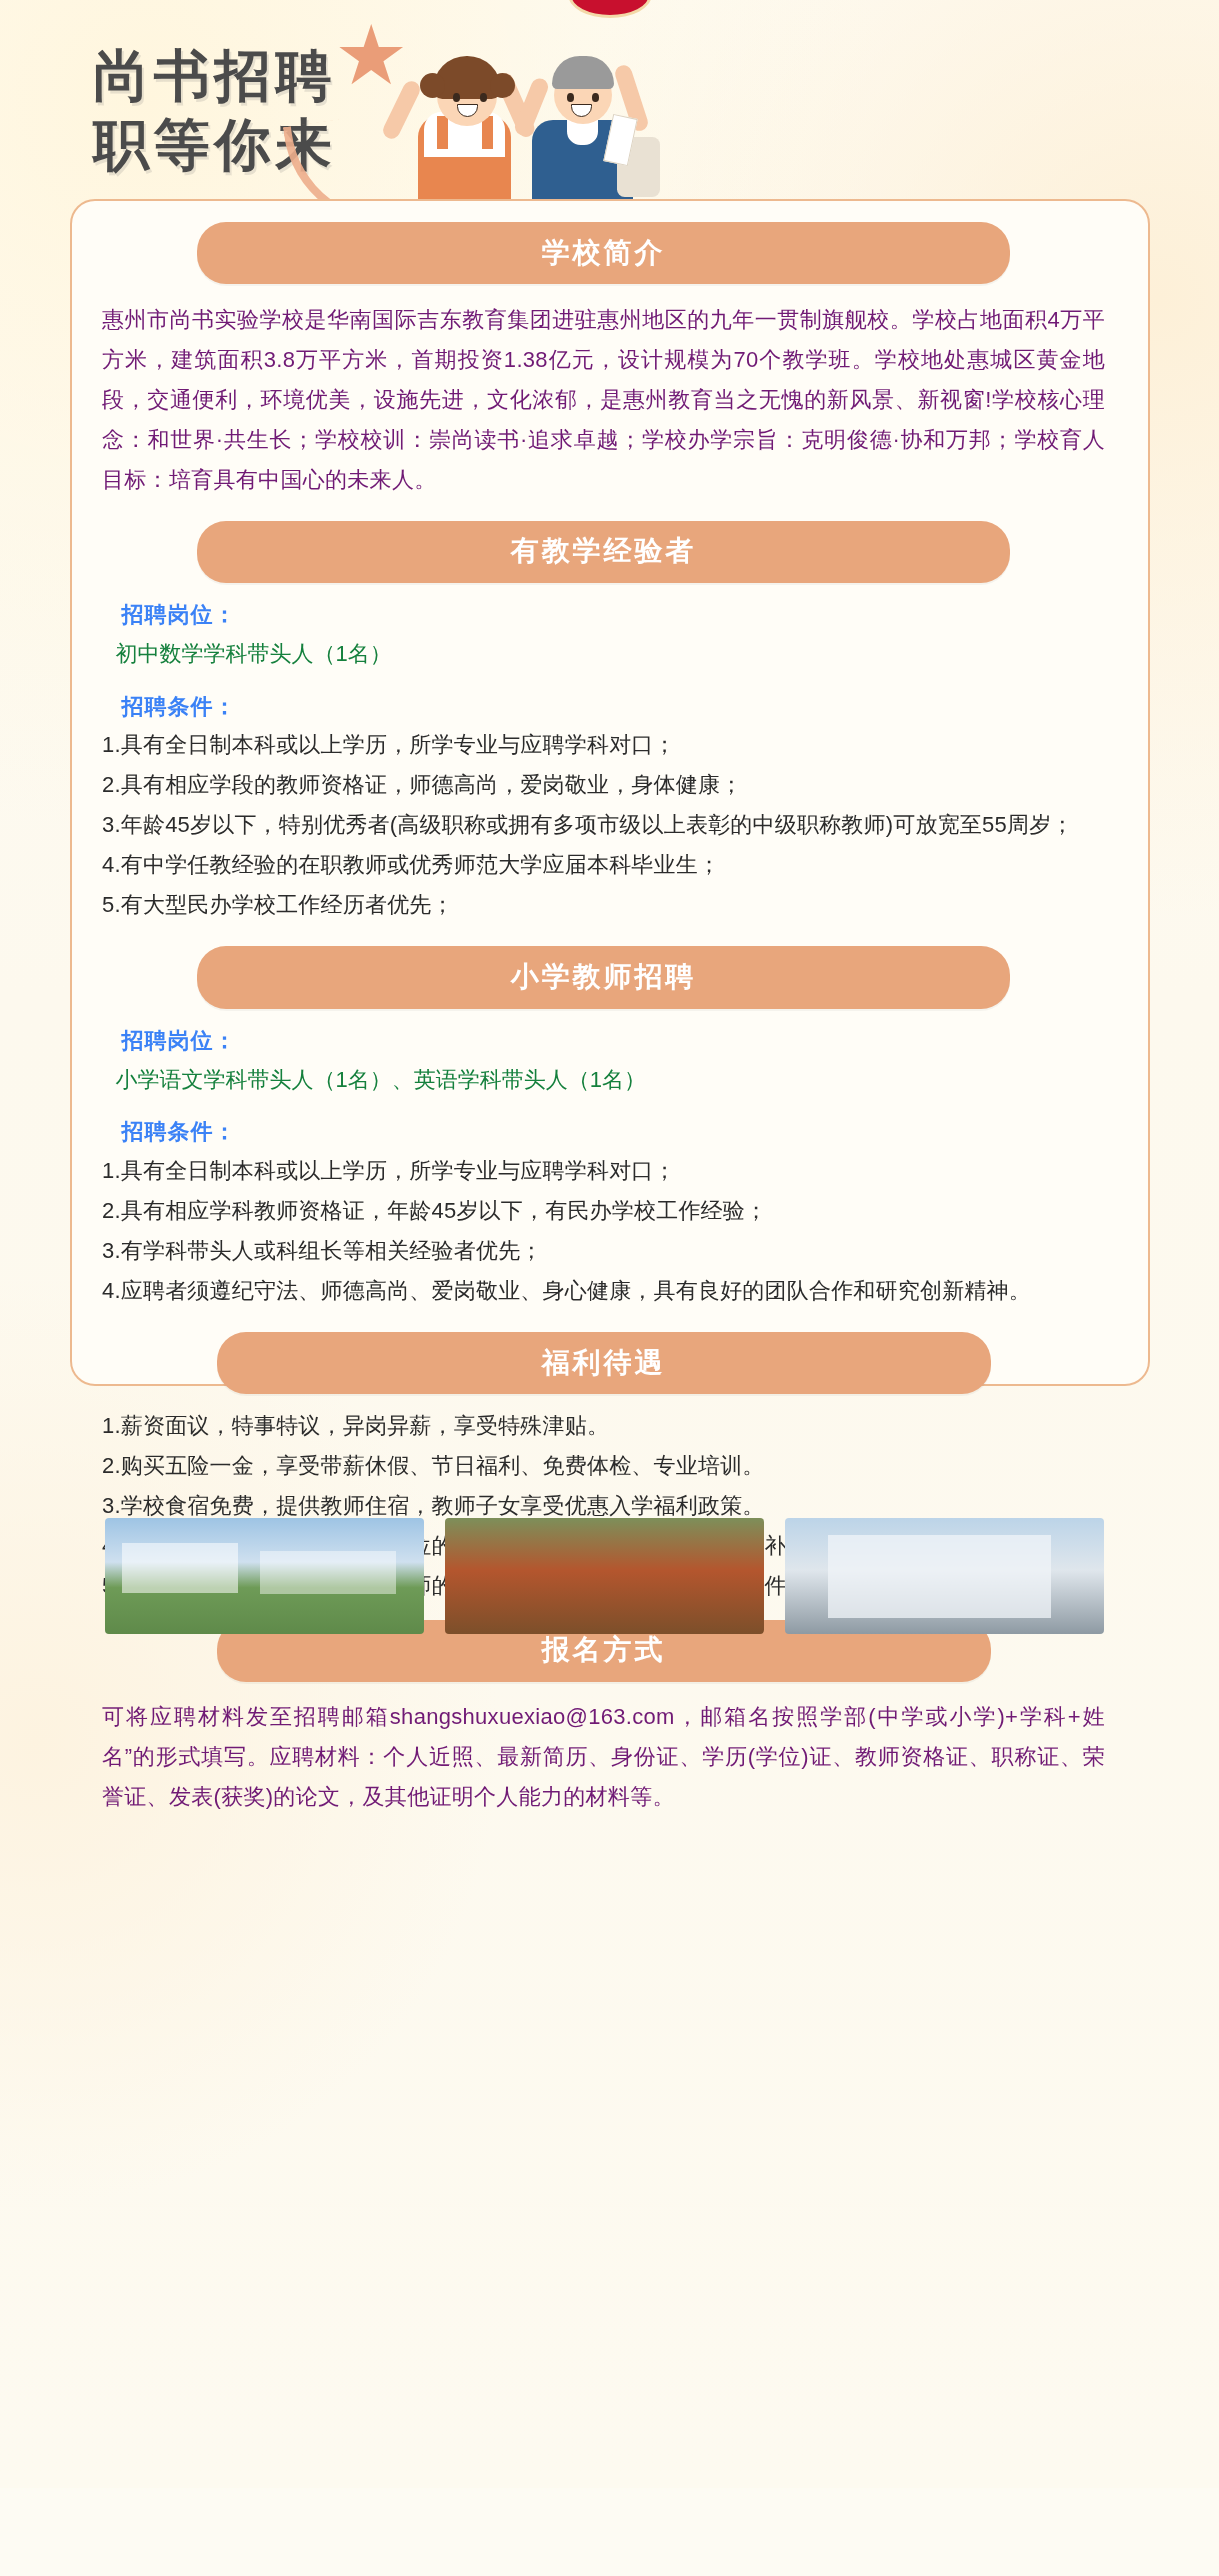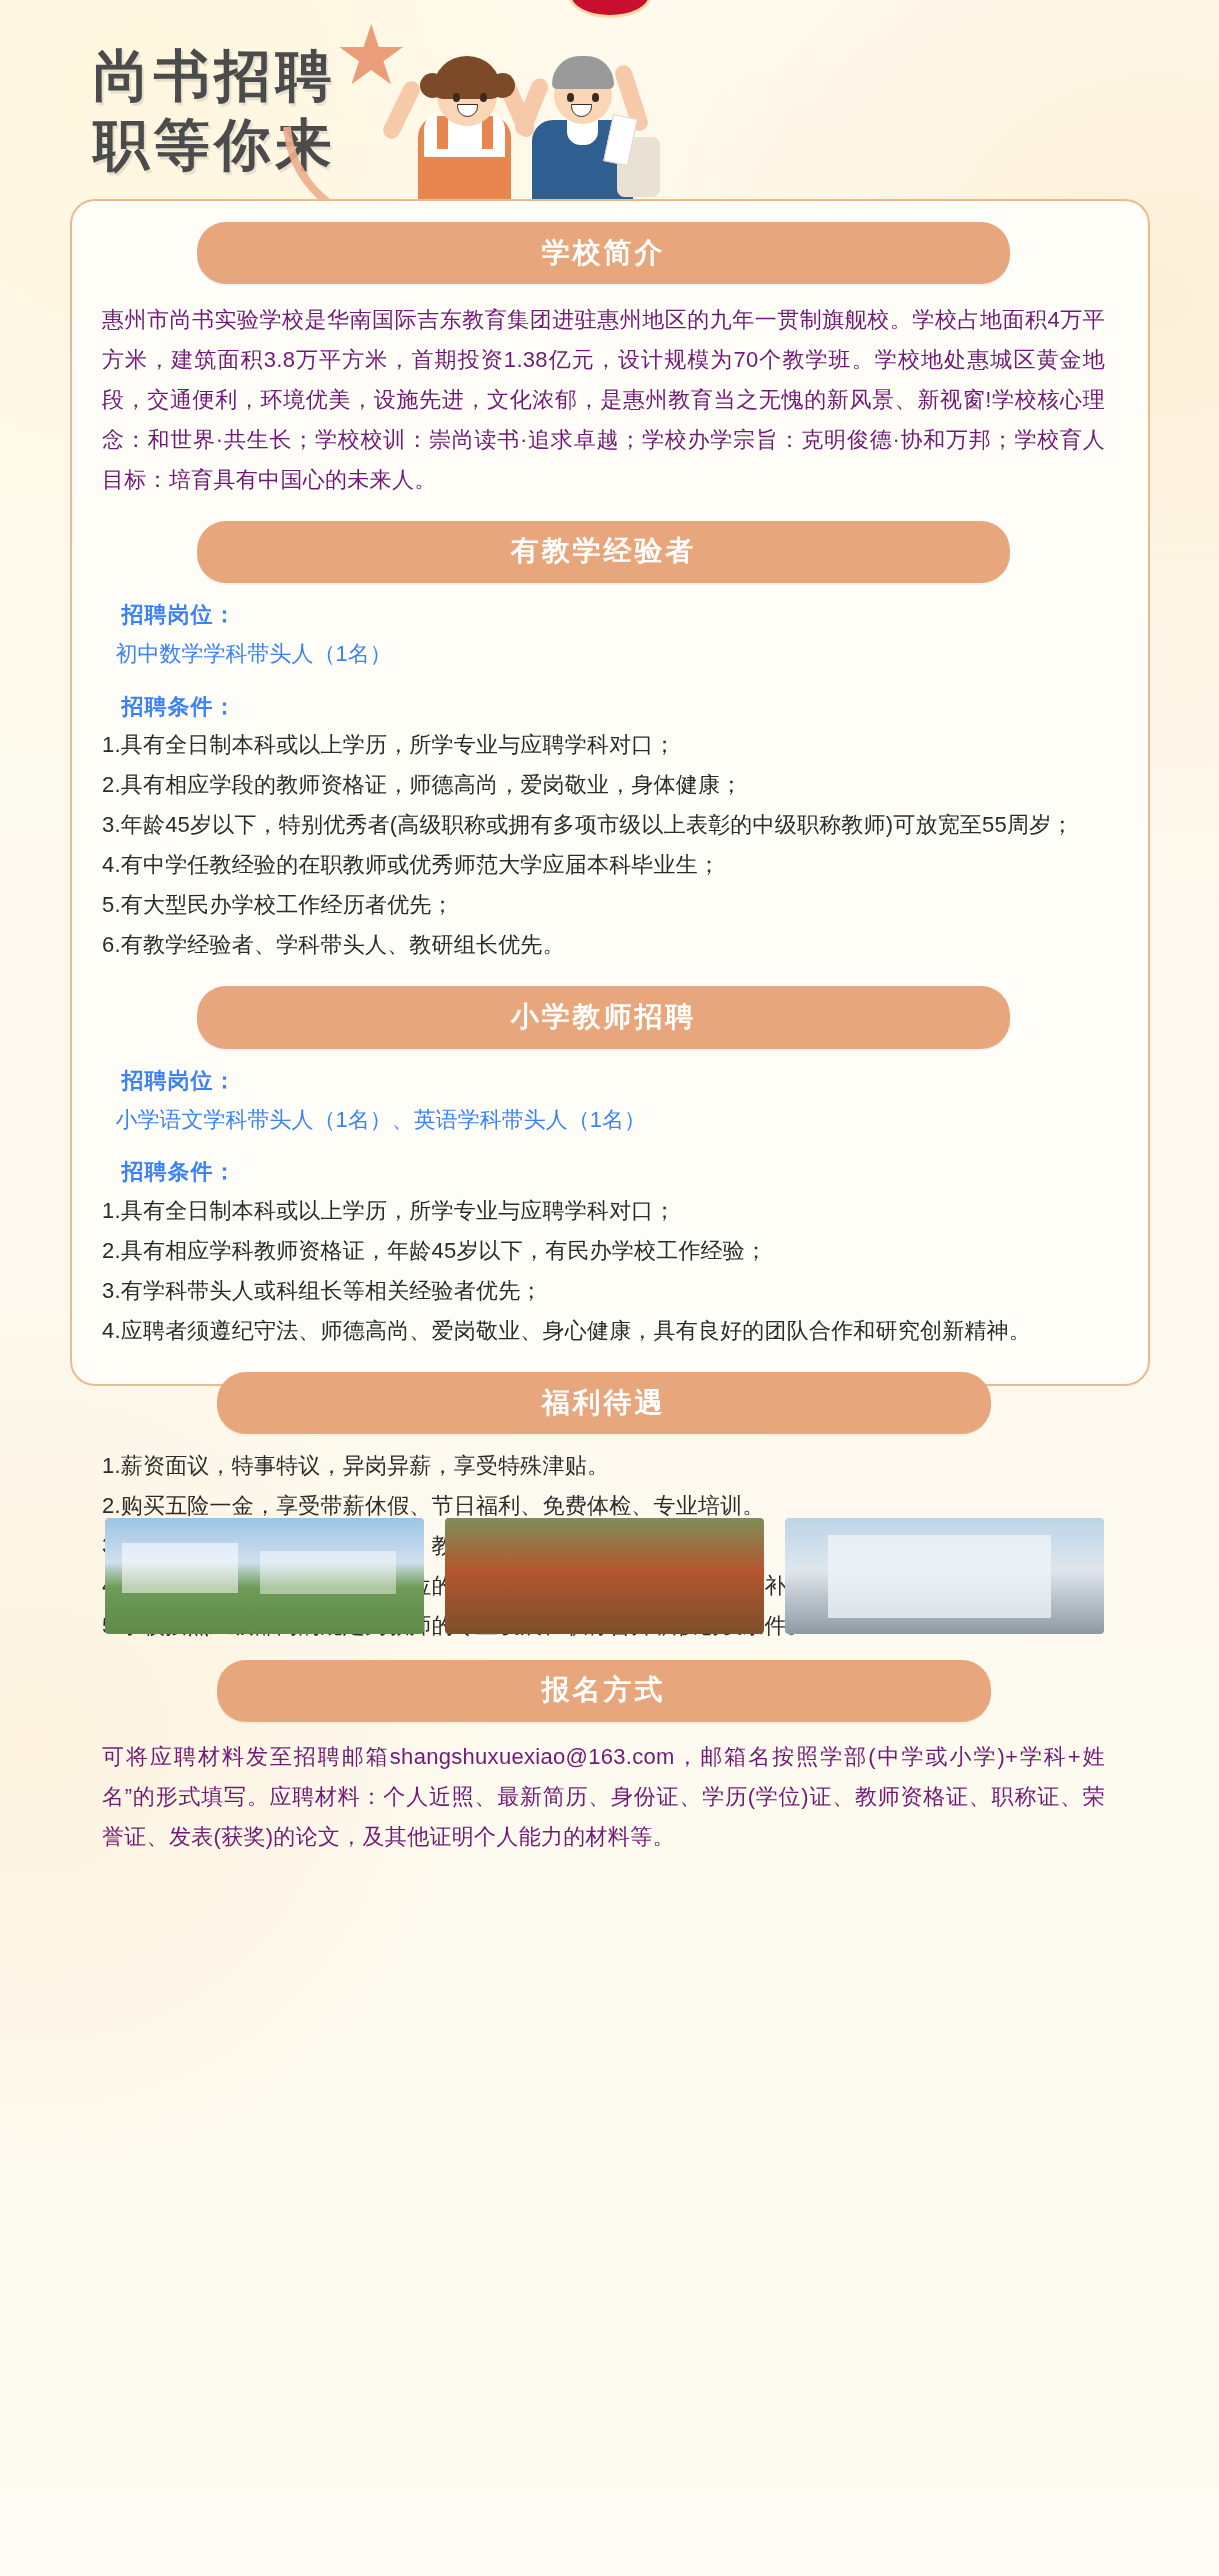--- a/index.html
+++ b/index.html
@@ -178,21 +178,21 @@
   }
   .list li {
     font-size: 22px;
     line-height: 40px;
     color: #2b2b2b;
     letter-spacing: 0.2px;
   }
   .plain-line {
     font-size: 22px;
     line-height: 40px;
-    color: #3b82f6;
+    color: #15803d;
     margin-left: 13.6px;
   }
   .gap-s { height: 13.6px; }
   .gap-m { height: 21px; }
 
   
   .contact {
     position: absolute;
     left: 97px;
     top: 1415px;
@@ -293,21 +293,20 @@
       <div class="band">有教学经验者</div>
       <div class="sub-label">招聘岗位：</div>
       <div class="plain-line">初中数学学科带头人（1名）</div>
       <div class="sub-label">招聘条件：</div>
       <ul class="list">
         <li>1.具有全日制本科或以上学历，所学专业与应聘学科对口；</li>
         <li>2.具有相应学段的教师资格证，师德高尚，爱岗敬业，身体健康；</li>
         <li>3.年龄45岁以下，特别优秀者(高级职称或拥有多项市级以上表彰的中级职称教师)可放宽至55周岁；</li>
         <li>4.有中学任教经验的在职教师或优秀师范大学应届本科毕业生；</li>
         <li>5.有大型民办学校工作经历者优先；</li>
-        <li>6.有教学经验者、学科带头人、教研组长优先。</li>
       </ul>
 
       <div class="gap-m"></div>
 
       <div class="band">小学教师招聘</div>
       <div class="sub-label">招聘岗位：</div>
       <div class="plain-line">小学语文学科带头人（1名）、英语学科带头人（1名）</div>
       <div class="sub-label">招聘条件：</div>
       <ul class="list">
         <li>1.具有全日制本科或以上学历，所学专业与应聘学科对口；</li>

